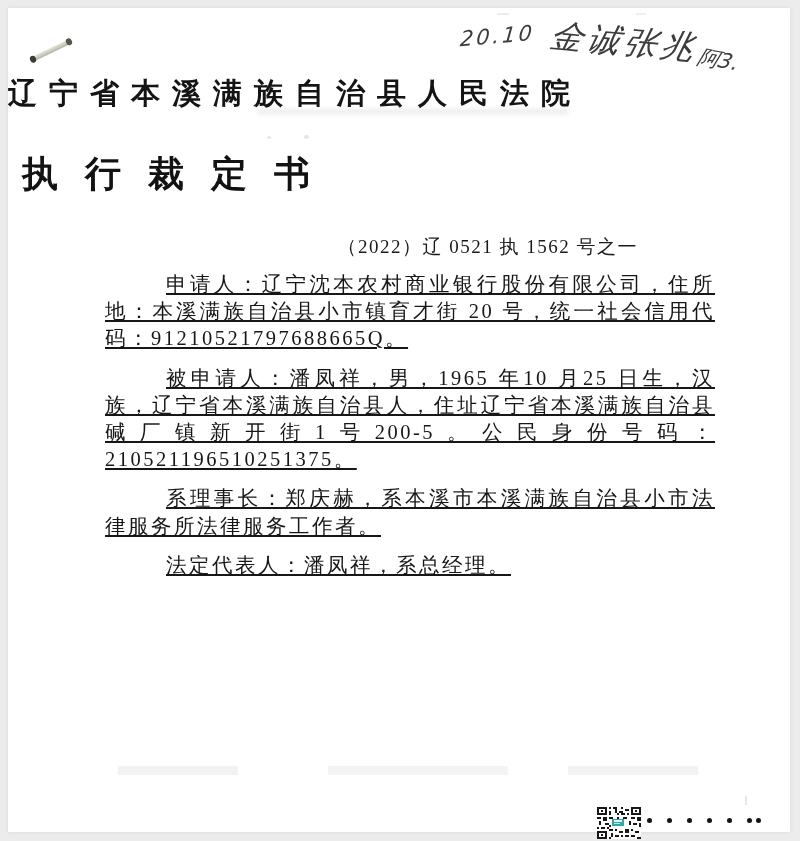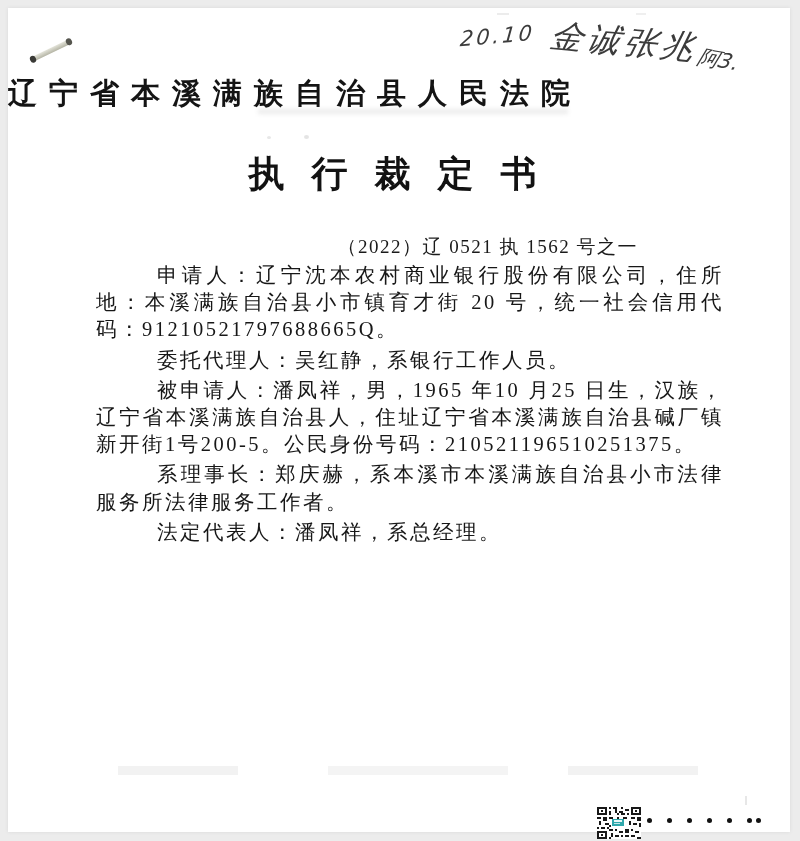--- a/index.html
+++ b/index.html
@@ -47,36 +47,36 @@
   .dot-b{left:296px;top:127px;width:5px;height:4px;border-radius:50%;opacity:.5;}
   .tick-a{left:489px;top:5px;width:12px;height:2px;opacity:.35;}
   .tick-b{left:628px;top:5px;width:10px;height:2px;opacity:.3;}
   .tick-c{left:737px;top:788px;width:2px;height:9px;opacity:.45;}
   .bleed{position:absolute;background:#efefef;height:9px;}
   .bleed2{left:110px;top:758px;width:120px;opacity:.8;}
   .bleed3{left:320px;top:758px;width:180px;opacity:.7;}
   .bleed4{left:560px;top:758px;width:130px;opacity:.8;}
   
   .doc-title{
-    position:absolute;left:0;right:0;top:142px;text-align:center;
+    position:absolute;left:0;right:0;top:142px;
     font-size:36px;font-weight:bold;color:#121212;letter-spacing:27px;
     white-space:nowrap;text-indent:14px;
   }
   
   .case-number{
     position:absolute;right:152px;top:226px;
     font-size:19px;color:#1a1a1a;letter-spacing:1.5px;white-space:nowrap;
   }
   
   .body-text{
     position:absolute;left:85px;top:251px;width:634px;
     font-size:20.5px;line-height:27.2px;color:#171717;
     text-align:justify;letter-spacing:2.5px;
   }
-  .body-text p{margin:3px;text-indent:61px;}
+  .body-text p{margin:12px;text-indent:61px;text-decoration:underline;}
   
   .qr-stamp{position:absolute;left:589px;top:798px;width:44px;height:33px;}
   .dot-row{position:absolute;left:639px;top:810px;display:flex;align-items:center;}
   .dot{width:5px;height:5px;border-radius:50%;background:#131313;margin-right:15px;}
   .dot.pair{margin-right:4px;}
   .dot.last{margin-right:0;}
 </style>
 </head>
 <body>
 
@@ -99,21 +99,20 @@
   <div class="bleed bleed2"></div>
   <div class="bleed bleed3"></div>
   <div class="bleed bleed4"></div>
 
   <div class="doc-title">执行裁定书</div>
 
   <div class="case-number">（2022）辽 0521 执 1562 号之一</div>
 
   <div class="body-text">
     <p>申请人：辽宁沈本农村商业银行股份有限公司，住所地：本溪满族自治县小市镇育才街 20 号，统一社会信用代码：91210521797688665Q。</p>
-    <p>委托代理人：吴红静，系银行工作人员。</p>
     <p>被申请人：潘凤祥，男，1965 年10 月25 日生，汉族，辽宁省本溪满族自治县人，住址辽宁省本溪满族自治县碱厂镇新开街1号200-5。公民身份号码：210521196510251375。</p>
     <p>系理事长：郑庆赫，系本溪市本溪满族自治县小市法律服务所法律服务工作者。</p>
     <p>法定代表人：潘凤祥，系总经理。</p>
   </div>
 
   <div class="qr-stamp">
     <svg width="44" height="33" viewBox="0 0 22 16" shape-rendering="crispEdges" xmlns="http://www.w3.org/2000/svg">
       <rect x="0" y="0" width="22" height="16" fill="#ffffff"></rect>
 
       <rect x="0" y="0" width="5" height="4" fill="#181818"></rect>

